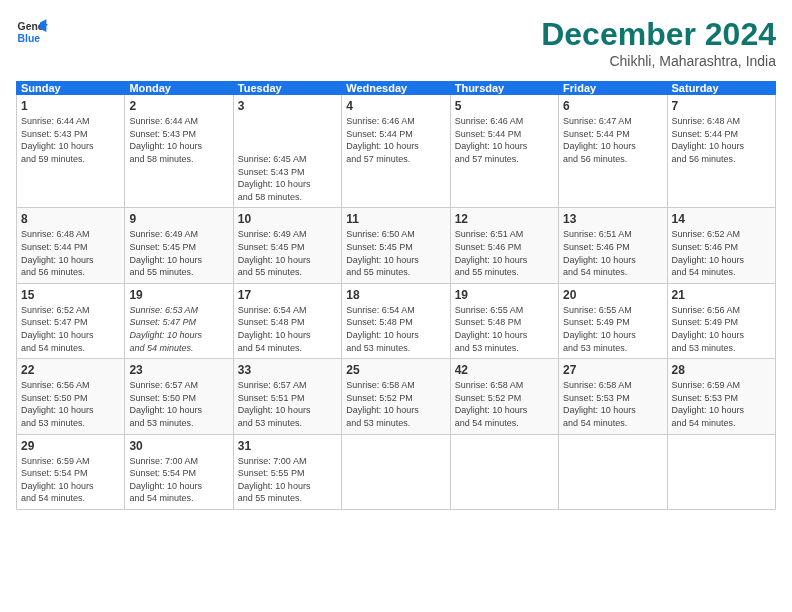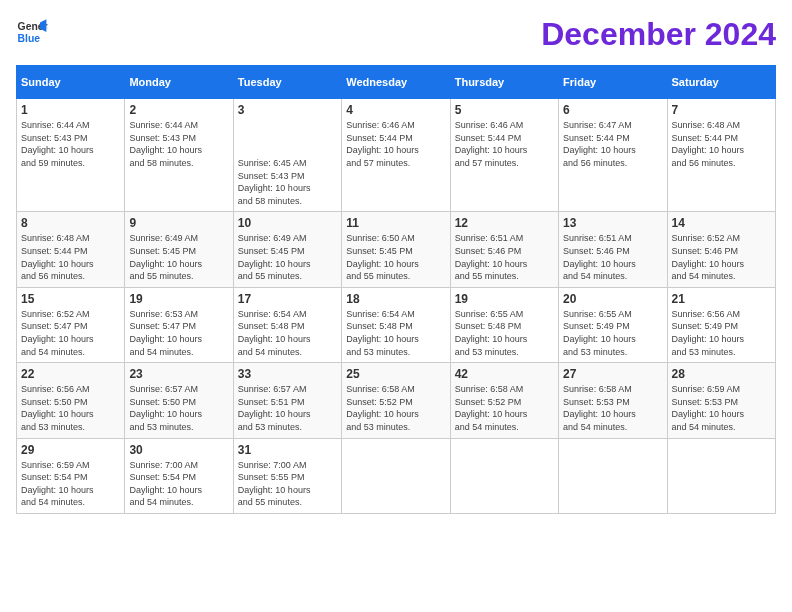--- a/index.html
+++ b/index.html
@@ -24,35 +24,35 @@
     .logo-icon {
       width: 32px;
       height: 32px;
     }
     .title-block {
       text-align: right;
     }
     .month-title {
       font-size: 32px;
       font-weight: bold;
-      color: #6d28d9;
+      color: #0f766e;
     }
     .subtitle {
       font-size: 14px;
       color: #555;
     }
     table {
       width: 100%;
       border-collapse: collapse;
       font-size: 10px;
     }
     thead tr th {
       background: #1a73e8;
       color: #fff;
-      padding: 10px 4px;
+      padding: 0 4px;
       text-align: left;
       font-size: 11px;
       font-weight: bold;
       border: 1px solid #1a73e8;
     }
     tbody tr td {
       border: 1px solid #ccc;
       vertical-align: top;
       padding: 4px;
       width: calc(100% / 7);
@@ -85,20 +85,21 @@
 <div class="header">
   <div class="logo">
     <svg class="logo-icon" viewBox="0 0 40 40">
       <text x="2" y="18" font-size="13" font-weight="bold" fill="#333">General</text>
       <text x="2" y="32" font-size="13" font-weight="bold" fill="#1a73e8">Blue</text>
       <polygon points="30,8 38,4 38,20 30,16" fill="#1a73e8"></polygon>
     </svg>
   </div>
   <div class="title-block">
     <div class="month-title">December 2024</div>
+    <div class="subtitle">Chikhli, Maharashtra, India</div>
   </div>
 </div>
 
 <table>
   <thead>
     <tr>
       <th>Sunday</th>
       <th>Monday</th>
       <th>Tuesday</th>
       <th>Wednesday</th>
@@ -213,21 +214,21 @@
       <tr>
         <td>
           <span class="day-num">15</span>
           <div class="day-info" style="white-space: pre-line;">Sunrise: 6:52 AM
 Sunset: 5:47 PM
 Daylight: 10 hours
 and 54 minutes.</div>
         </td>
         <td>
           <span class="day-num">19</span>
-          <div class="day-info" style="white-space: pre-line;">Sunrise: 6:53 AM
+          <div class="day-info" style="white-space: pre-line; font-style: italic;">Sunrise: 6:53 AM
 Sunset: 5:47 PM
 Daylight: 10 hours
 and 54 minutes.</div>
         </td>
         <td>
           <span class="day-num">17</span>
           <div class="day-info" style="white-space: pre-line;">Sunrise: 6:54 AM
 Sunset: 5:48 PM
 Daylight: 10 hours
 and 54 minutes.</div>

